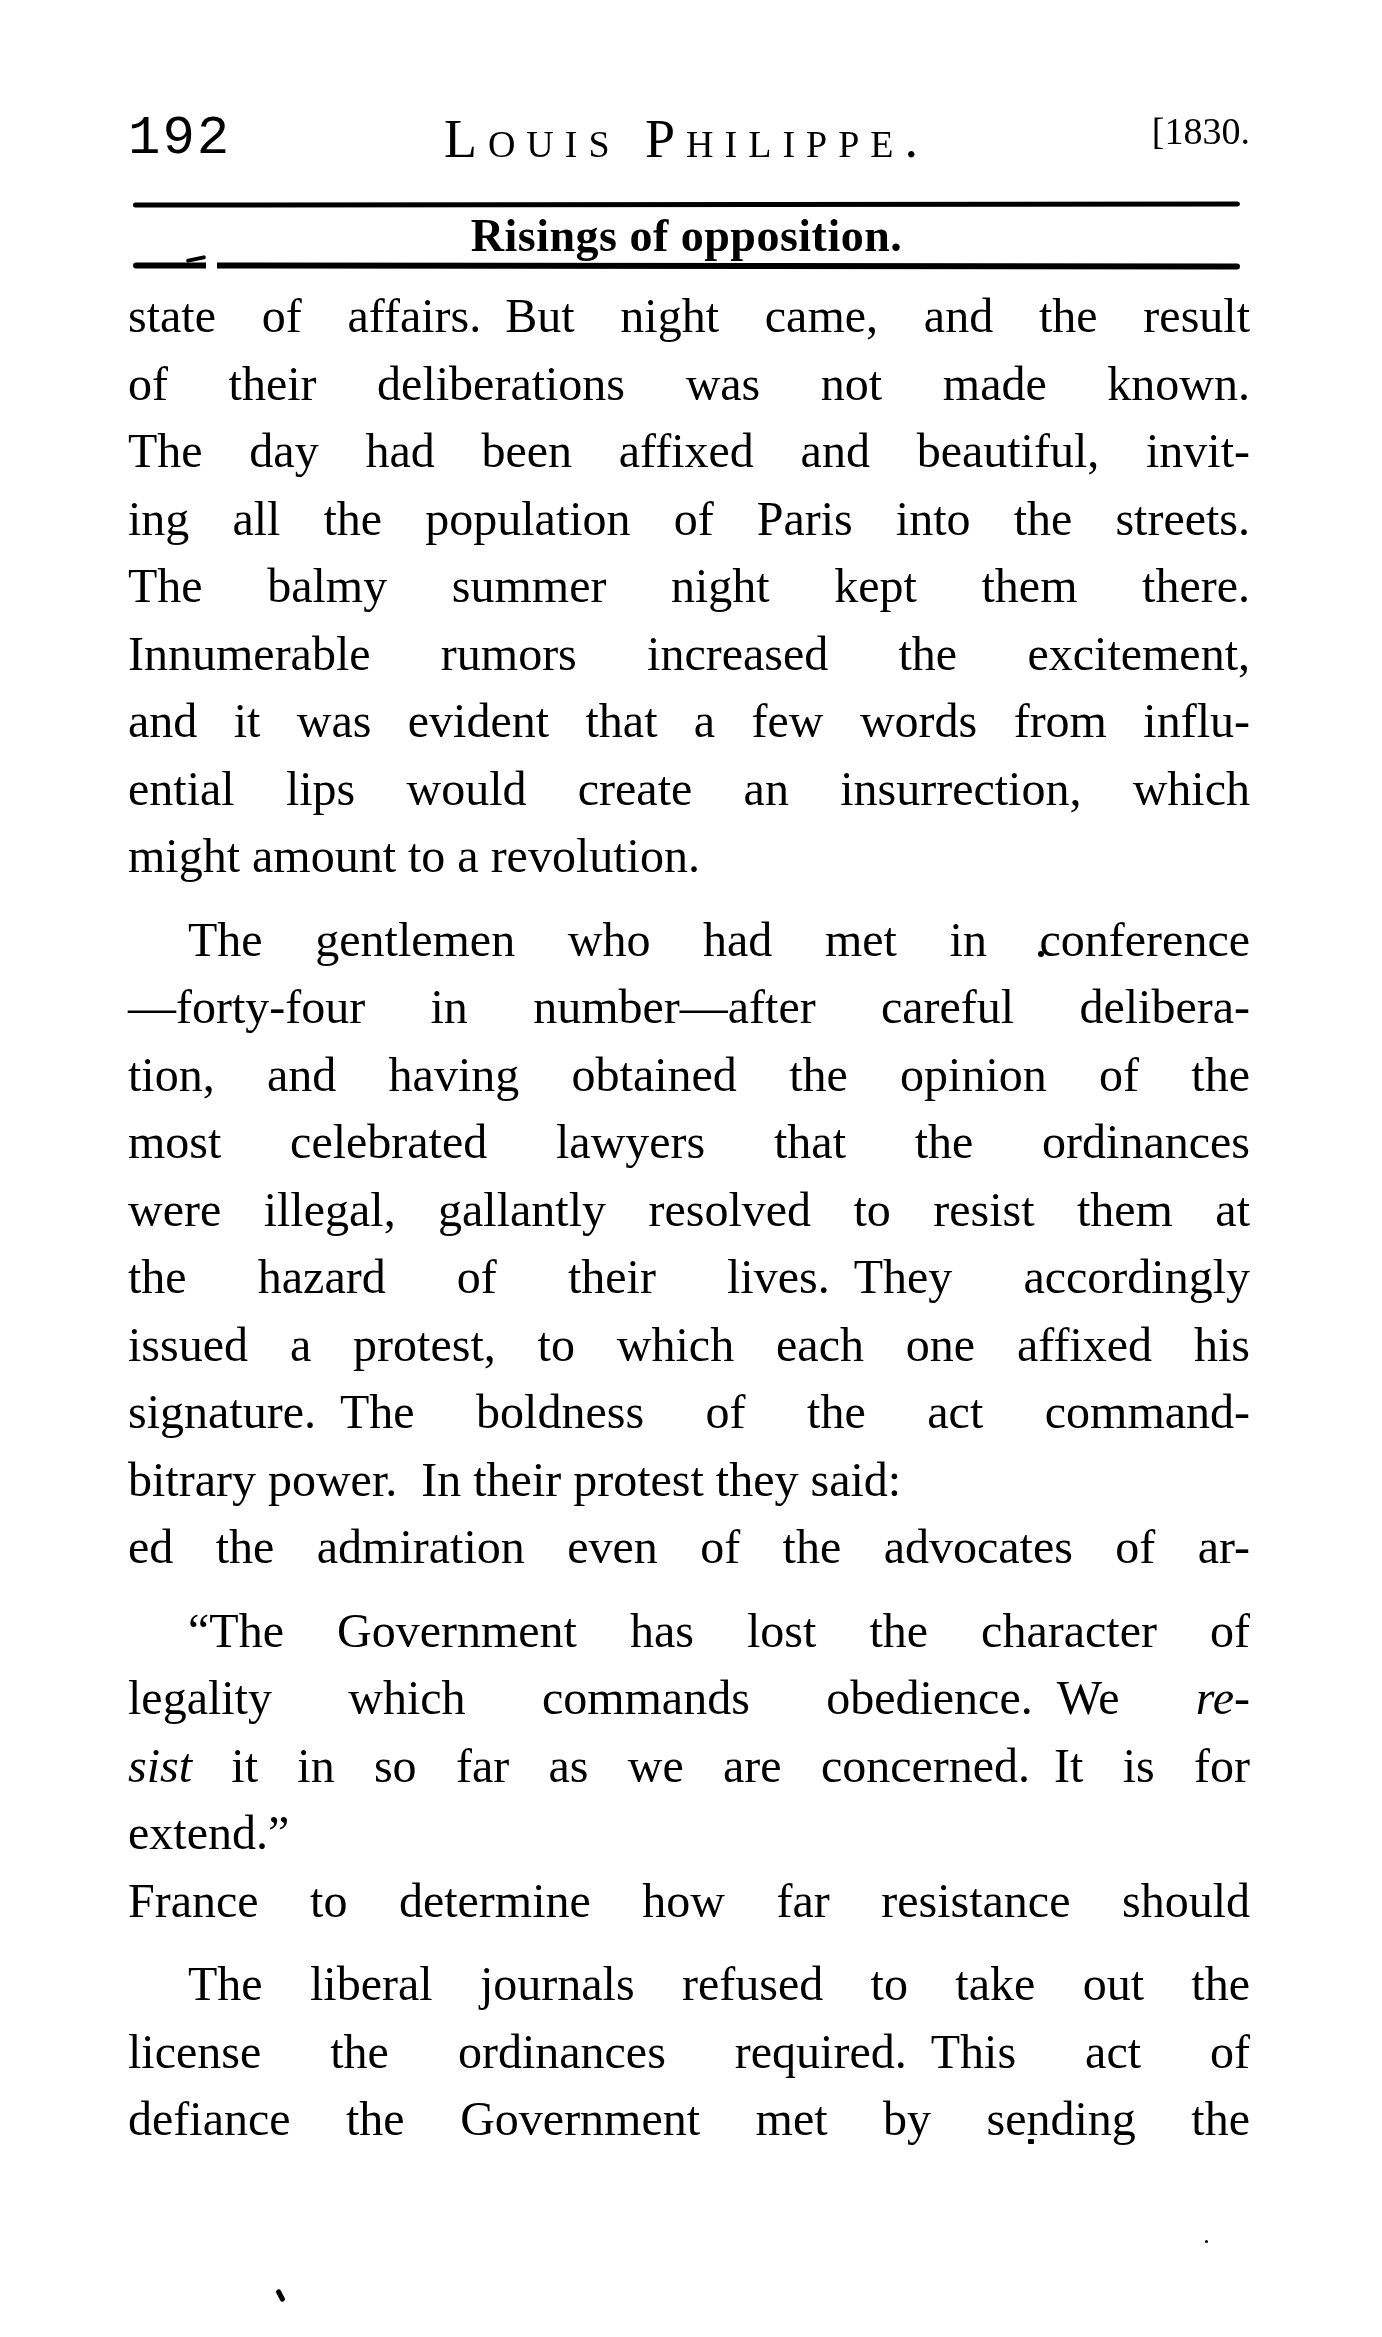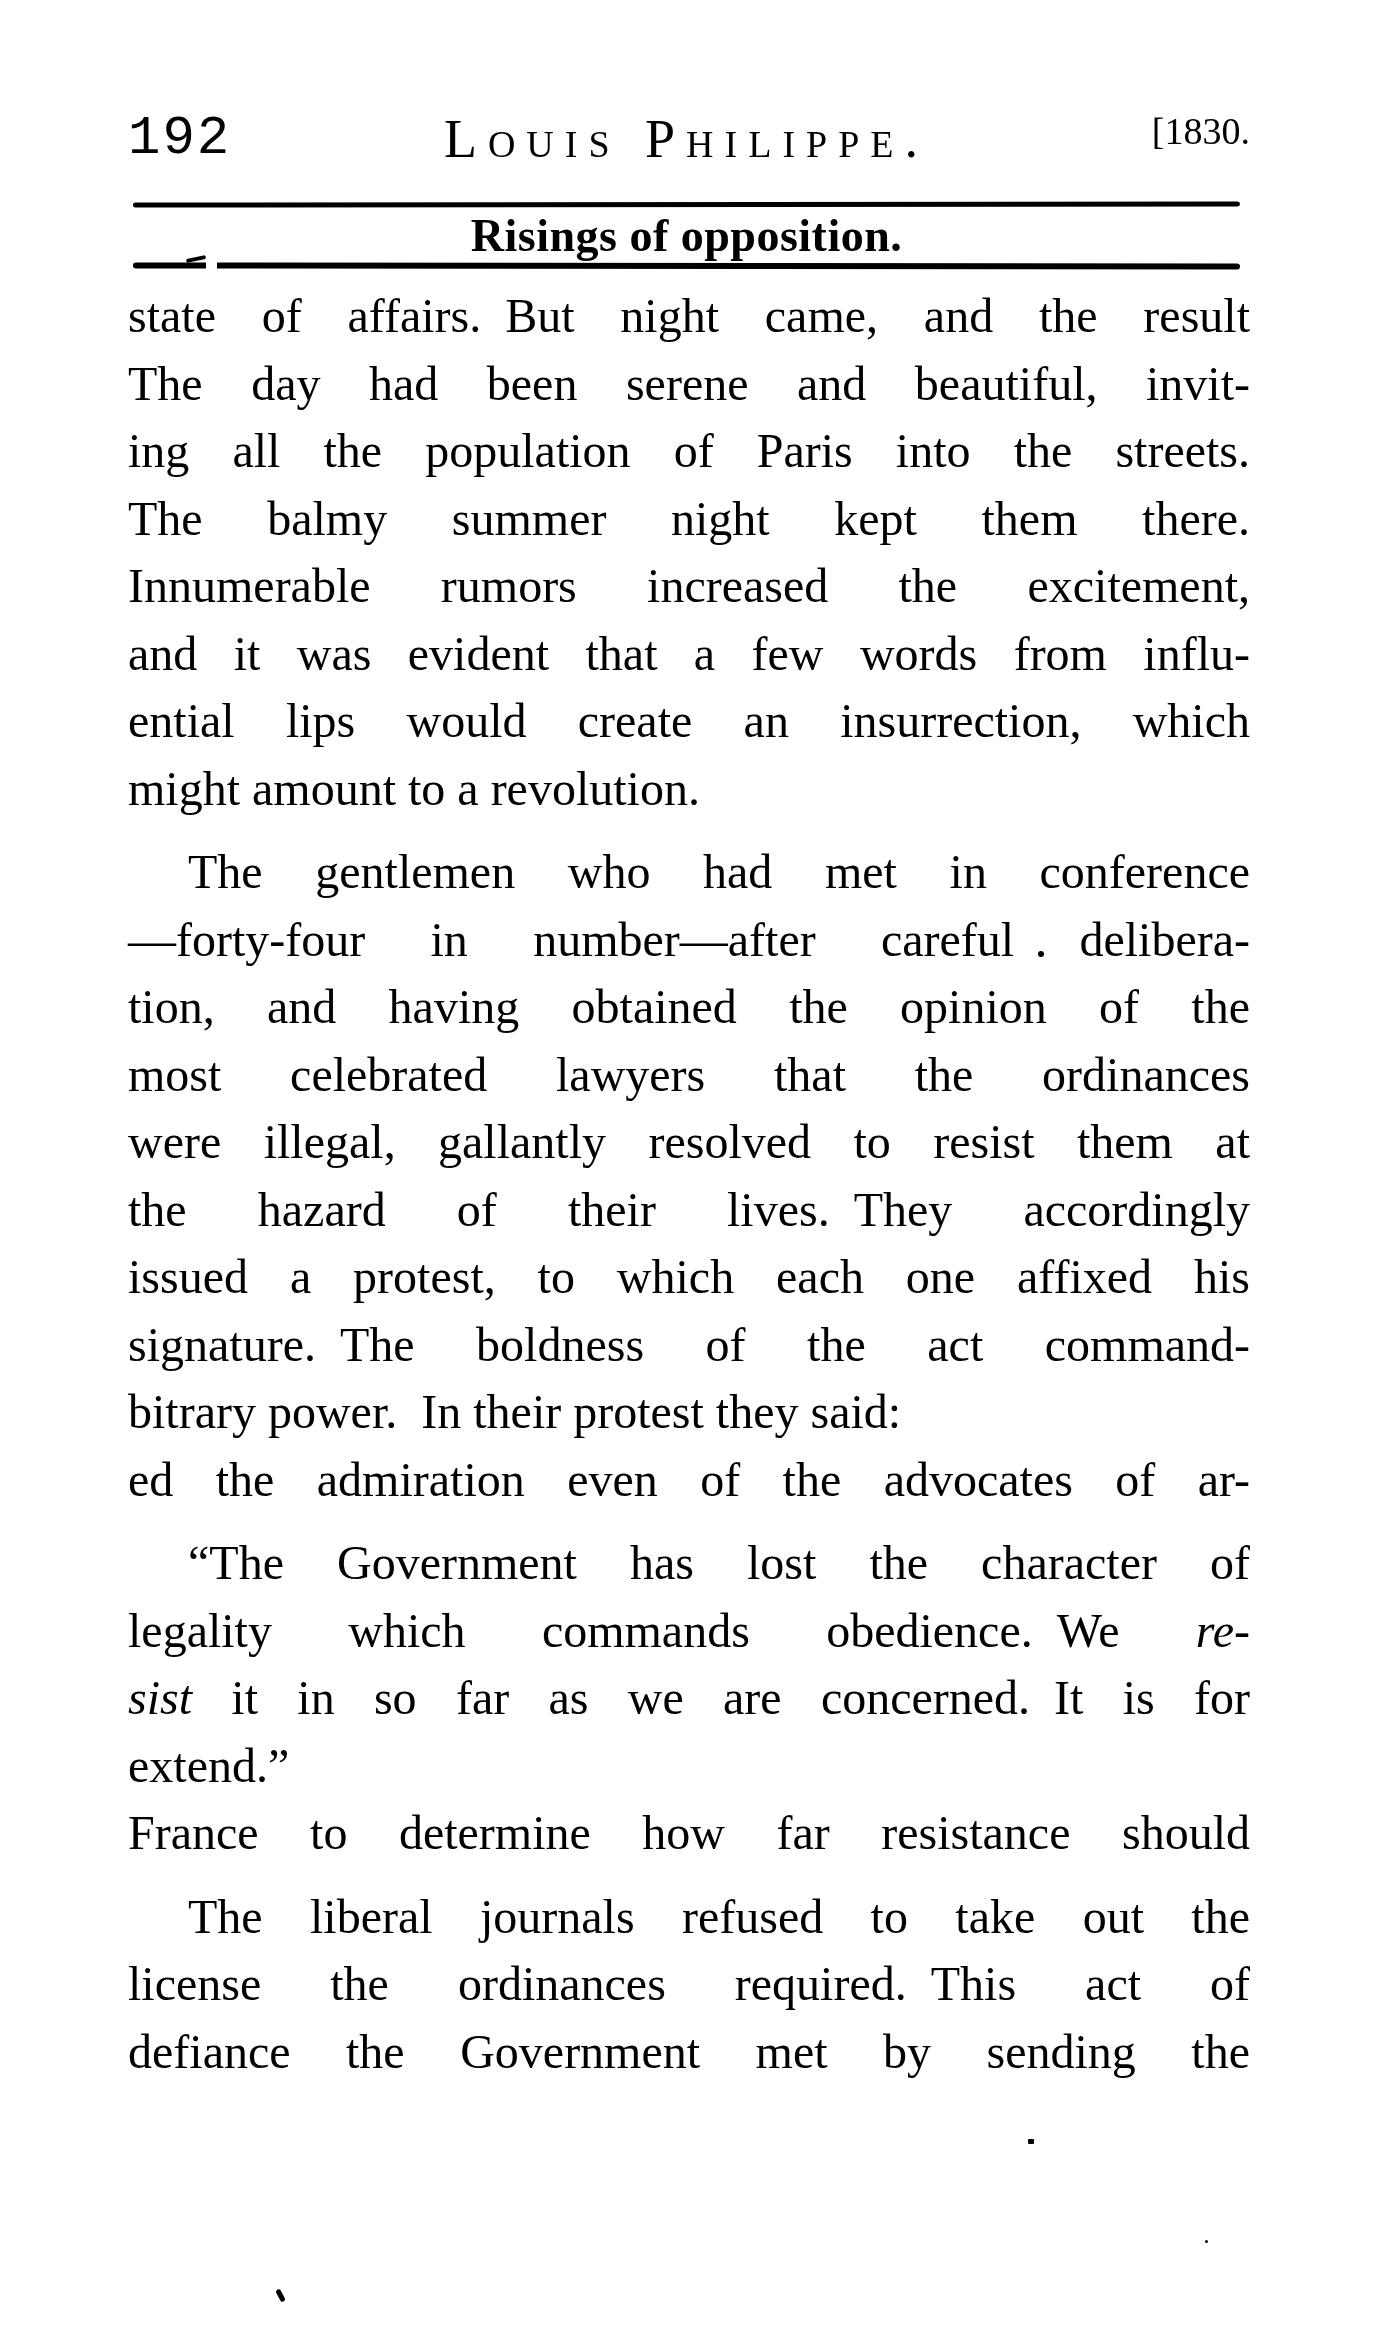--- a/index.html
+++ b/index.html
@@ -43,21 +43,22 @@
   <span class="year">[1830.</span>
 
   <div class="rule rule1"></div>
   <div class="heading">Risings of opposition.</div>
   <div class="rule rule2"></div>
   <div class="rule-gap"></div>
   <div class="rule-tick"></div>
 
   <div class="bodytext">
       <div class="line"><span>state of affairs. But night came, and the result</span></div>
-      <div class="line"><span>The day had been serene and beautiful, invit-</span></div>
+      <div class="line"><span>of their deliberations was not made known.</span></div>
+      <div class="line"><span>The day had been affixed and beautiful, invit-</span></div>
       <div class="line"><span>ing all the population of Paris into the streets.</span></div>
       <div class="line"><span>The balmy summer night kept them there.</span></div>
       <div class="line"><span>Innumerable rumors increased the excitement,</span></div>
       <div class="line"><span>and it was evident that a few words from influ-</span></div>
       <div class="line"><span>ential lips would create an insurrection, which</span></div>
       <div class="line last"><span>might amount to a revolution.</span></div>
       <div class="line indent"><span>The gentlemen who had met in conference</span></div>
       <div class="line"><span>—forty-four in number—after careful delibera-</span></div>
       <div class="line"><span>tion, and having obtained the opinion of the</span></div>
       <div class="line"><span>most celebrated lawyers that the ordinances</span></div>

